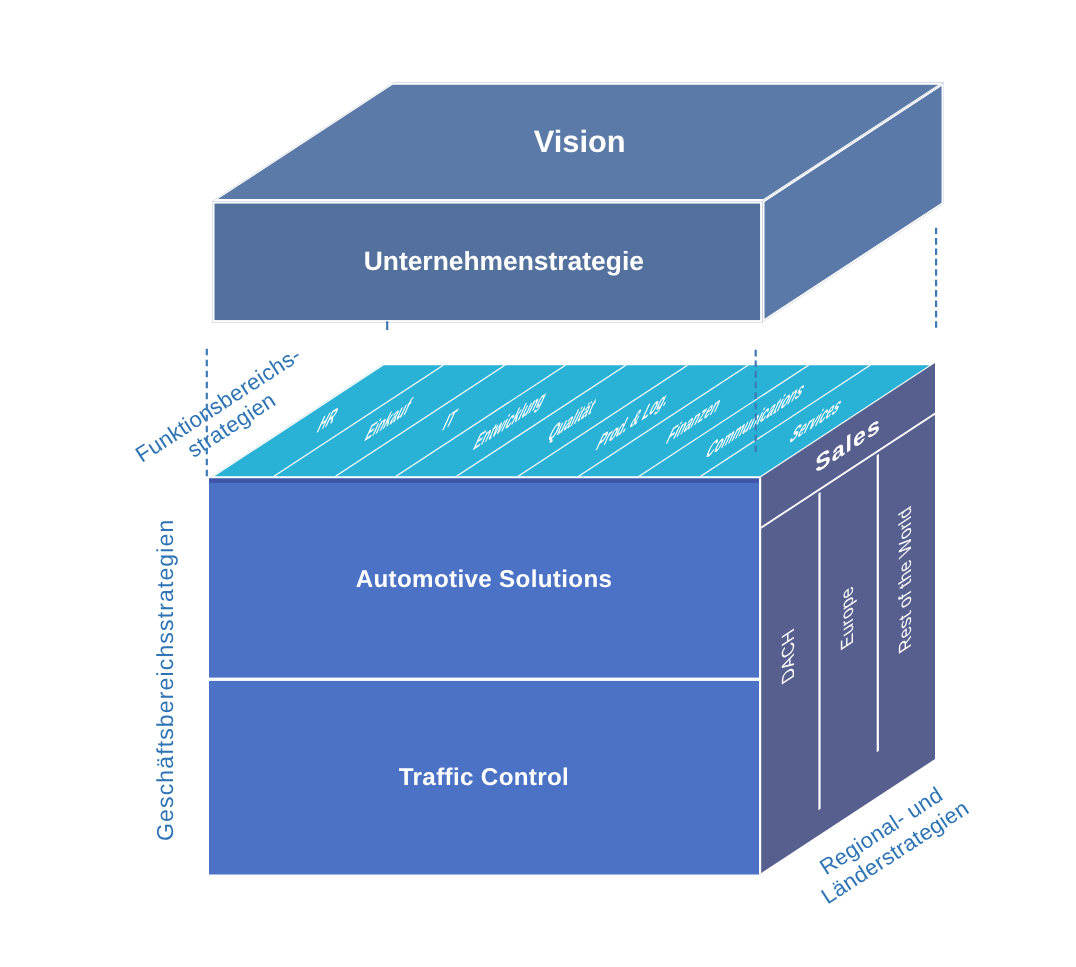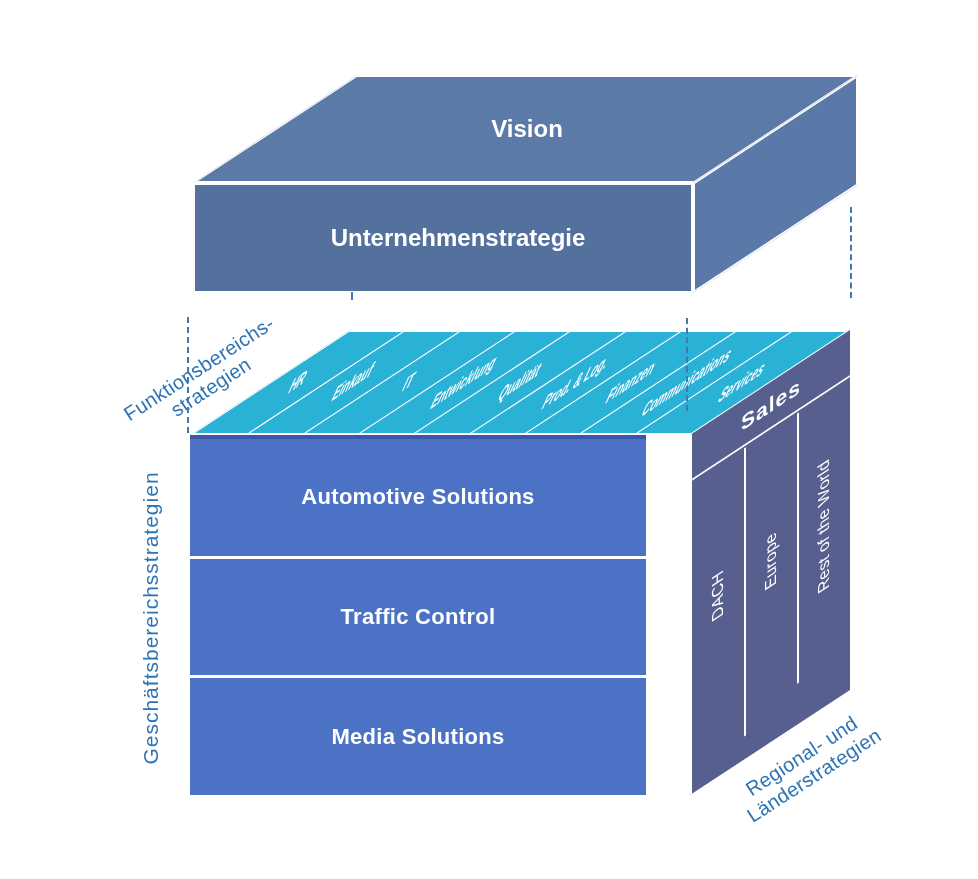--- a/index.html
+++ b/index.html
@@ -18,41 +18,41 @@
   #top-box-side{
     left:693px;top:183px;width:165px;height:110px;
     background:var(--top-box-side,#5b79a8);border:2px solid #fff;
     transform:skewY(-33.21deg);transform-origin:left top;
   }
   #top-box-front{
     left:193px;top:183px;width:500px;height:110px;
     background:var(--top-box-front,#54719d);border:2px solid #fff;
   }
   .white-label{position:absolute;color:#fff;font-weight:700;white-space:nowrap;z-index:5;}
-  #vision-label{left:527px;top:129px;transform:translate(-50%,-50%);font-size:24px;}
+  #vision-label{left:527px;top:129px;transform:translate(-50%,-50%);font-size:28px;}
   #unternehmen-label{left:458px;top:238px;transform:translate(-50%,-50%);font-size:24px;}
 
   
   #functions-face{
     left:190px;top:330px;width:500px;height:105px;
     background:var(--functions-face,#2ab1d6);border:2px solid #fff;
     transform:skewX(-56.73deg);transform-origin:left bottom;
     display:flex;
   }
   .stripe{flex:1;border-right:2px solid #fff;}
   .stripe:last-child{border-right:none;}
   .fn-label{
     position:absolute;z-index:5;color:#fff;font-weight:700;font-size:12.5px;
     white-space:nowrap;letter-spacing:.2px;
     transform:translate(-50%,-50%) rotate(-33.3deg) skewX(-58deg);
   }
 
   
   #front-face{
-    left:190px;top:435px;width:456px;height:360px;
+    left:190px;top:435px;width:500px;height:360px;
     background:var(--front-face,#4b72c5);
     border-top:4px solid var(--front-face-edge,#3f55a8);
     display:flex;flex-direction:column;box-sizing:border-box;
   }
   .bu-row{flex:1;display:flex;align-items:center;justify-content:center;border-top:3px solid #fff;}
   .bu-row:first-child{border-top:none;}
   .bu-row span{color:#fff;font-size:22px;font-weight:700;letter-spacing:.3px;}
 
   
   #side-face{
@@ -132,23 +132,20 @@
       <span class="fn-label" style="left: 742.222px; top: 382px;">Services</span>
     </div>
 
   <div class="face" id="front-face">
       <div class="bu-row">
         <span>Automotive Solutions</span>
       </div>
       <div class="bu-row">
         <span>Traffic Control</span>
       </div>
-      <div class="bu-row">
-        <span>Media Solutions</span>
-      </div>
     </div>
 
   <div class="face" id="side-face">
     <div class="sales-band">
       <span>Sales</span>
     </div>
     <div class="regions-area" id="regions-area">
         <div class="region-col">
           <span class="region-label">DACH</span>
         </div>

